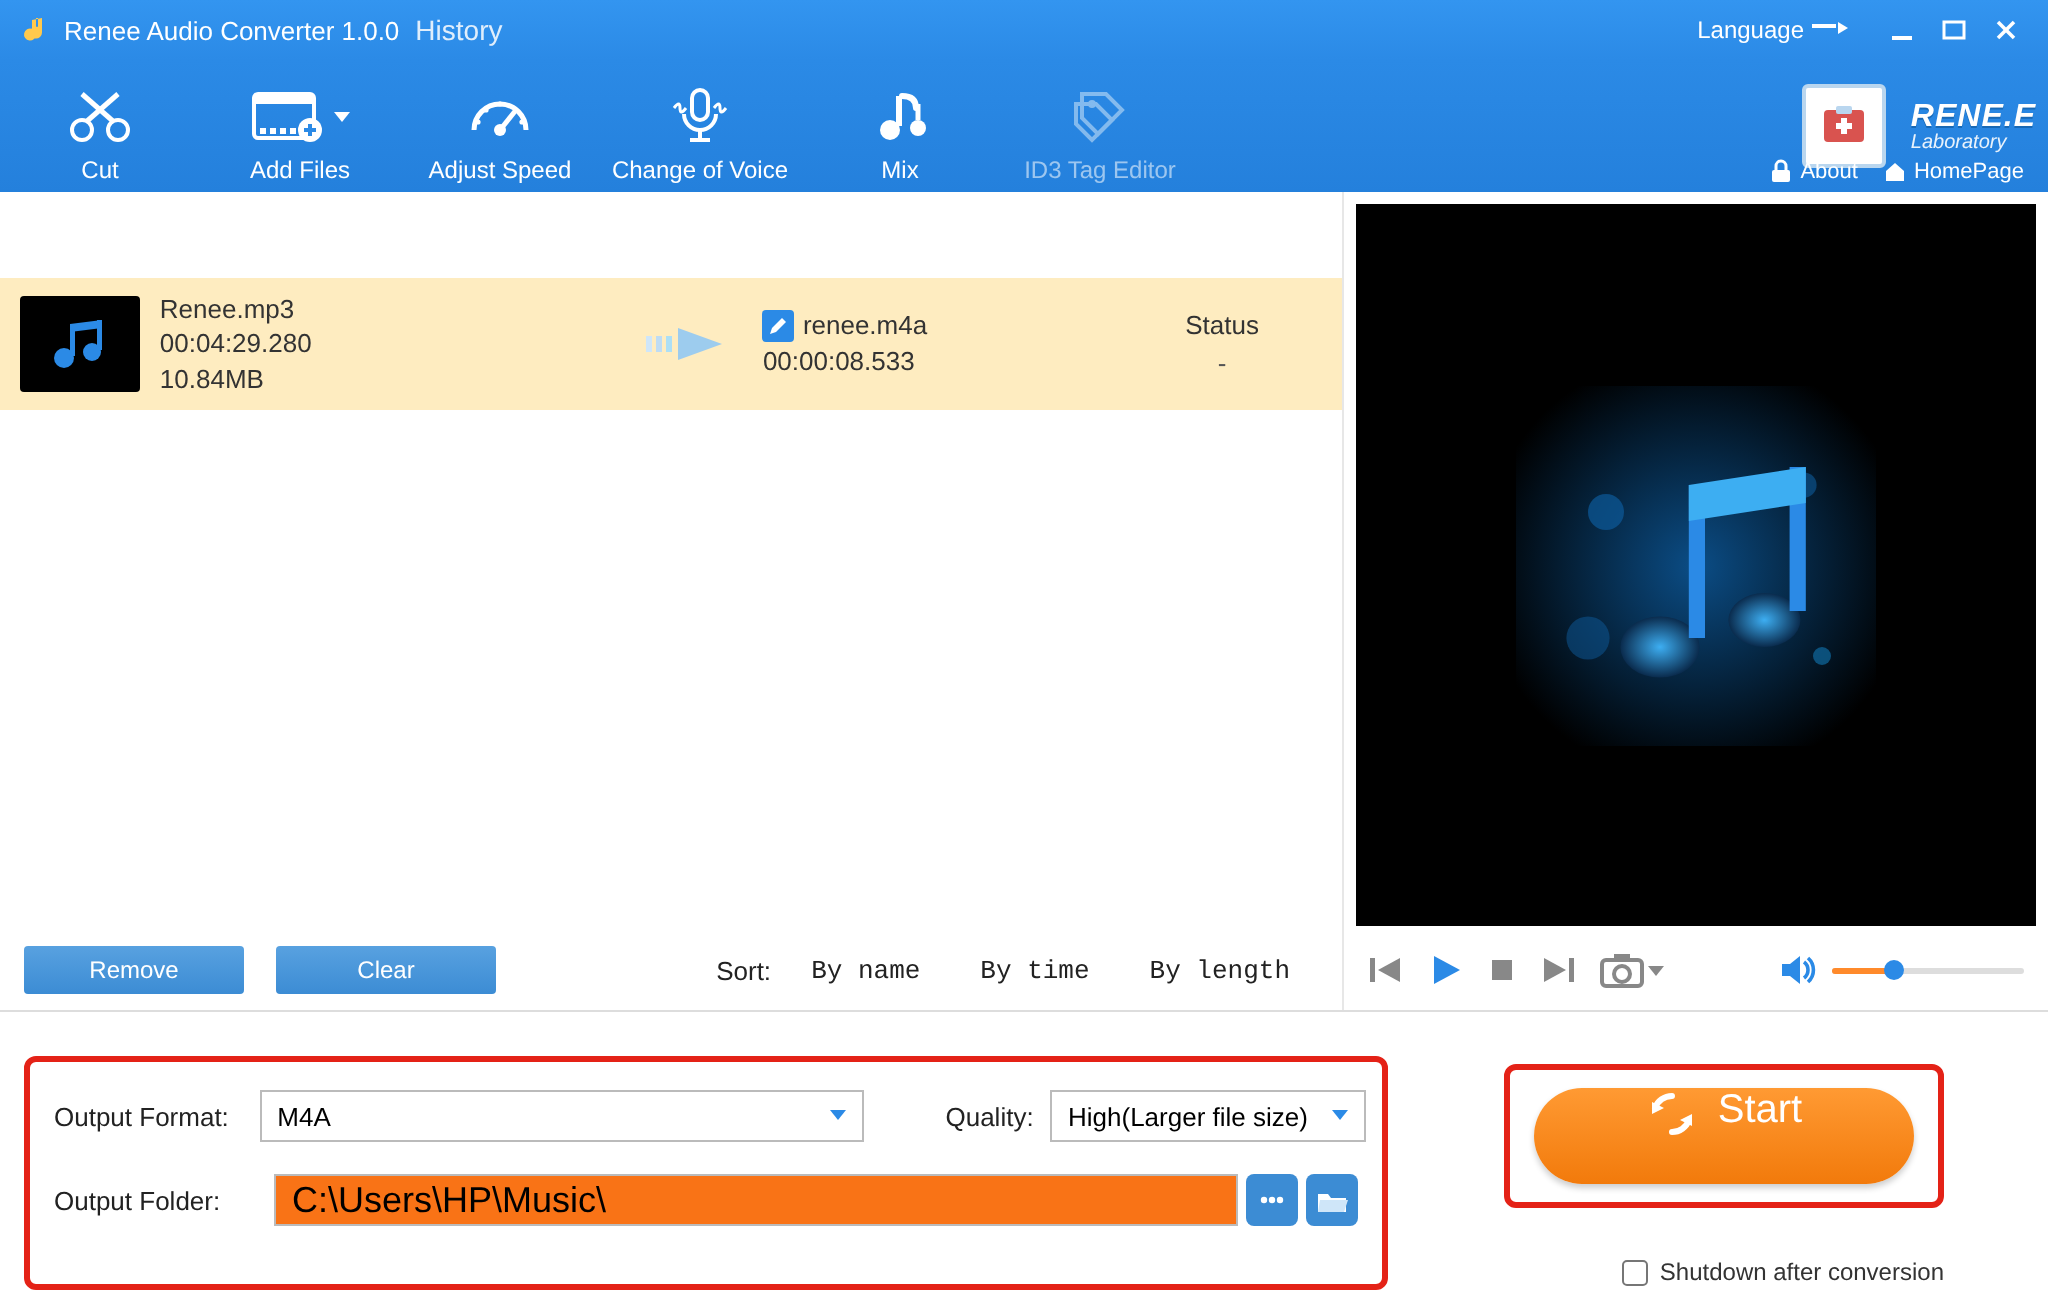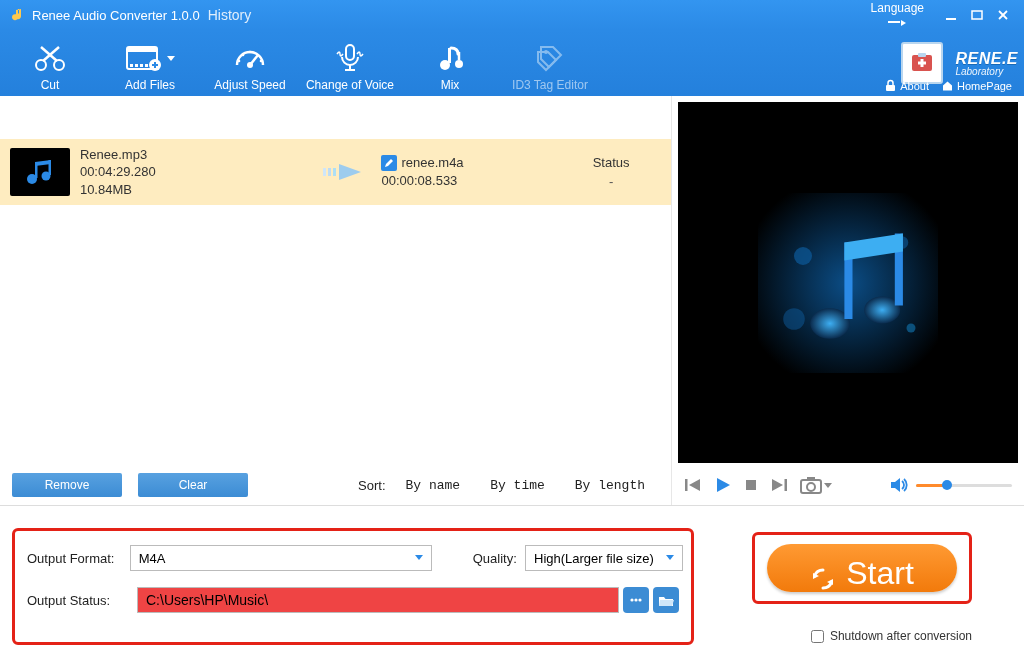--- a/index.html
+++ b/index.html
@@ -9,21 +9,21 @@
       height: 30px;
       background: linear-gradient(to bottom, #3395f0, #2b8ae6);
       display: flex; align-items: center;
       color: #fff; font-size: 13px;
       padding: 0 8px;
     }
     .titlebar .app-icon { width: 16px; height: 16px; margin-right: 8px; }
     .titlebar .title { font-weight: 500; }
     .titlebar .history { margin-left: 8px; opacity: .85; font-size: 14px; }
     .titlebar .spacer { flex: 1; }
-    .titlebar .lang { display: flex; align-items: center; gap: 4px; margin-right: 14px; font-size: 12px; cursor: pointer; flex-direction: column; }
+    .titlebar .lang { display: flex; align-items: center; gap: 4px; margin-right: 14px; font-size: 12px; cursor: pointer; }
     .titlebar .win-btn { width: 26px; height: 20px; display: flex; align-items: center; justify-content: center; cursor: pointer; }
     .titlebar .win-btn svg { stroke: #fff; }
 
     .toolbar {
       height: 66px;
       background: linear-gradient(to bottom, #2b8ae6, #2480dc);
       display: flex; align-items: flex-end;
       padding: 0 0 4px 0;
       position: relative;
     }
@@ -100,39 +100,39 @@
     .out-row { display: flex; align-items: center; height: 30px; margin-bottom: 12px; }
     .out-row:last-child { margin-bottom: 0; }
     .out-label { width: 110px; font-size: 13px; color: #222; }
     .sel-wrap { position: relative; }
     .sel-box {
       height: 26px; border: 1px solid #bbb; background: #fff; display: flex; align-items: center;
       padding: 0 26px 0 8px; font-size: 13px; position: relative; cursor: pointer;
     }
     .sel-box .tri { position: absolute; right: 8px; top: 9px; }
     .path-input {
-      height: 26px; border: 1px solid #bbb; width: 482px; padding: 0 8px; font-size: 14px; background: #ef4444;
+      height: 26px; border: 1px solid #bbb; width: 482px; padding: 0 8px; font-size: 18px; background: #f97316;
     }
     .sq-btn {
       width: 26px; height: 26px; border-radius: 4px; display: flex; align-items: center; justify-content: center; cursor: pointer; margin-left: 4px;
     }
     .sq-btn.blue { background: #3c8cd4; }
 
     .start-box {
       width: 220px; margin-left: 58px; margin-right: 30px;
       border: 3px solid #e42217; border-radius: 6px;
       display: flex; align-items: center; justify-content: center;
       height: 72px; margin-top: 4px;
     }
     .start-btn {
       width: 190px; height: 48px;
       background: linear-gradient(to bottom, #ff9a33, #f27a0b);
       border: none; border-radius: 24px; color: #fff;
-      font-size: 32px; font-weight: 500; cursor: pointer;
-      display: flex; align-items: flex-end; justify-content: center; gap: 10px;
+      font-size: 20px; font-weight: 500; cursor: pointer;
+      display: flex; align-items: flex-start; justify-content: center; gap: 10px;
       box-shadow: 0 2px 3px rgba(0,0,0,.2);
     }
     .shutdown {
       position: absolute; right: 52px; bottom: 14px; font-size: 12px; color: #333;
       display: flex; align-items: center; gap: 6px; padding-left: 32px;
     }
     .shutdown input { width: 13px; height: 13px; }
 
     .tri-down { width: 0; height: 0; border-left: 5px solid transparent; border-right: 5px solid transparent; border-top: 6px solid currentColor; }
     .tri-down.sm { border-left-width: 4px; border-right-width: 4px; border-top-width: 5px; }
@@ -427,21 +427,21 @@
       <span style="width:44px"></span>
       <span class="out-label" style="width:56px">Quality:</span>
       <div class="sel-wrap">
         <div class="sel-box" style="width:158px">
           <span>High(Larger file size)</span>
           <span class="tri tri-down sm" style="color:#2b8ae6"></span>
         </div>
       </div>
     </div>
     <div class="out-row">
-      <span class="out-label">Output Status:</span>
+      <span class="out-label">Output Folder:</span>
       <input class="path-input" value="C:\Users\HP\Music\" style="">
       <span class="sq-btn blue">
         <svg width="14" height="8" viewBox="0 0 14 8">
             <circle cx="3" cy="4" r="1.6" fill="#fff"></circle>
             <circle cx="7" cy="4" r="1.6" fill="#fff"></circle>
             <circle cx="11" cy="4" r="1.6" fill="#fff"></circle>
           </svg>
       </span>
       <span class="sq-btn blue">
         <svg width="16" height="13" viewBox="0 0 16 13">

